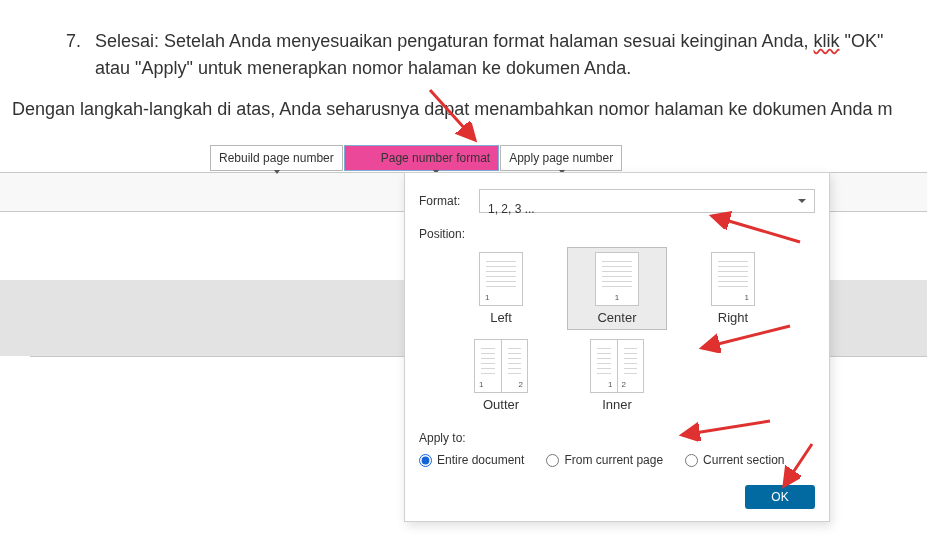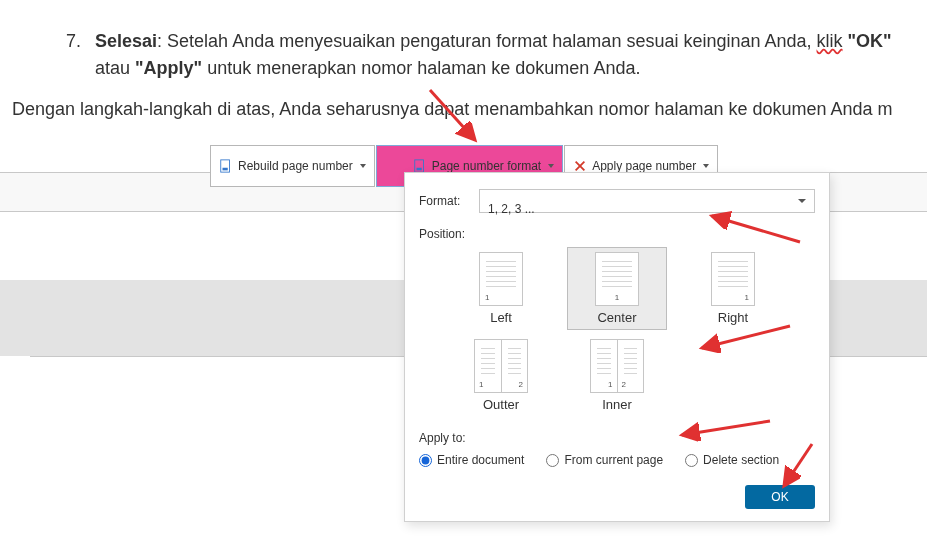--- a/index.html
+++ b/index.html
@@ -21,21 +21,21 @@
       color: #333;
       line-height: 1.5;
     }
     .doc-bg .list-item {
       display: flex;
       gap: 14px;
       margin: 28px 0 10px 60px;
     }
     .doc-bg .list-num { color: #333; }
     .doc-bg .list-body { flex: 1; }
-    .doc-bg .bold { font-weight: 700; }
+    .doc-bg .bold { font-weight: 400; }
     .doc-bg .underline-red {
       text-decoration: underline wavy #e03131;
       text-decoration-skip-ink: none;
     }
     .doc-bg .para2 {
       margin: 14px 6px 0 6px;
     }
 
     .page-break {
       position: absolute;
@@ -68,27 +68,28 @@
       top: 145px;
       left: 210px;
       display: flex;
       gap: 1px;
       background: #fff;
     }
     .tb-btn {
       display: inline-flex;
       align-items: center;
       gap: 5px;
-      height: 42px;
+      height: 26px;
       padding: 0 8px;
       border: 1px solid #b7b7b7;
       background: #fff;
       font-size: 12px;
       color: #333;
       cursor: pointer;
+      flex-direction: column;
     }
     .tb-btn.active {
       background: #ec4899;
       border-color: #7fa9d7;
       padding-left: 36px;
     }
     .tb-icon { width: 14px; height: 14px; }
     .tb-caret {
       width: 0; height: 0;
       border-left: 3px solid transparent;
@@ -321,21 +322,21 @@
     <label>
       <input type="radio" name="apply" checked="" style="">
       <span>Entire document</span>
     </label>
     <label>
       <input type="radio" name="apply" style="">
       <span>From current page</span>
     </label>
     <label>
       <input type="radio" name="apply" style="">
-      <span>Delete section</span>
+      <span>Current section</span>
     </label>
   </div>
 
   <div class="btn-row">
     <button class="ok-btn">OK</button>
   </div>
 </div>
 
 <svg class="arrow" style="left:420px;top:82px" width="70" height="70">
   <defs>

